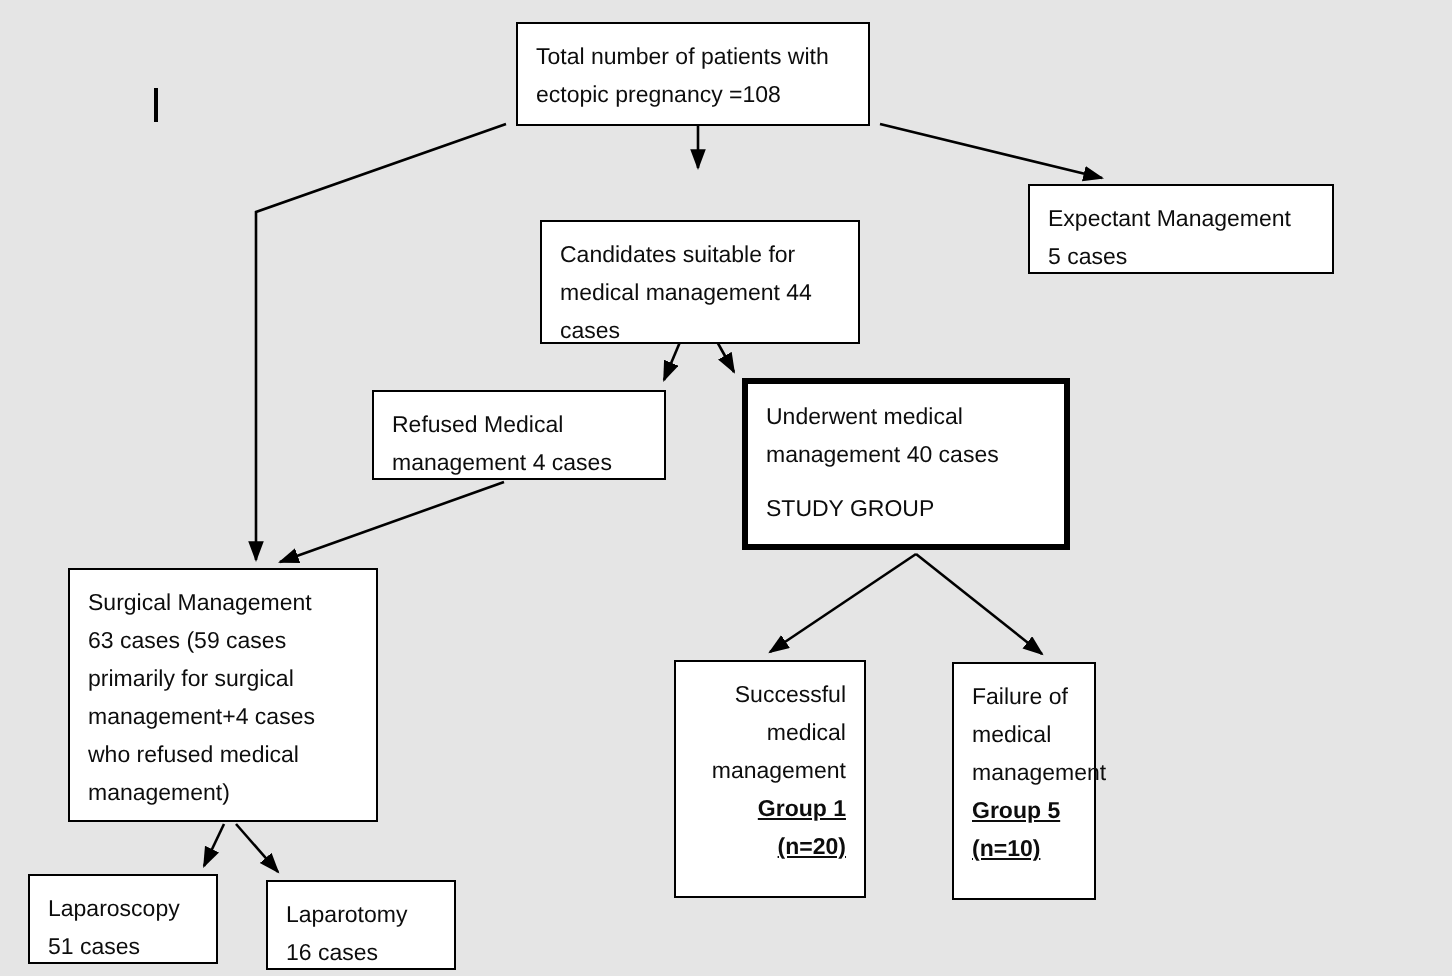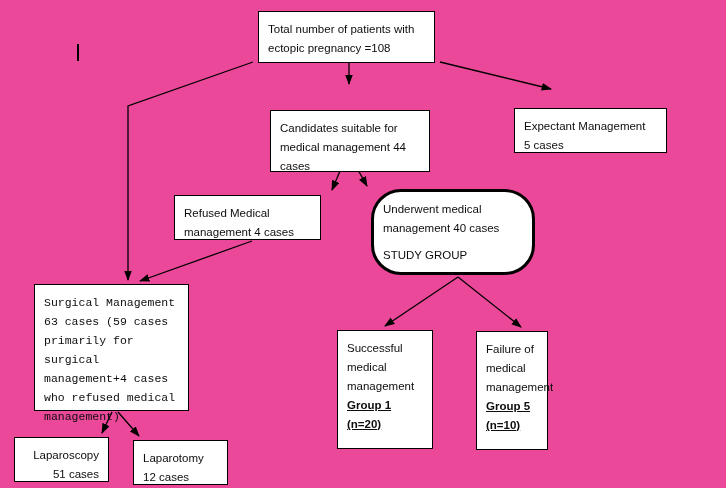--- a/index.html
+++ b/index.html
@@ -4,21 +4,21 @@
 <style>
   html, body {
     margin: 0;
     padding: 0;
     background: #ffffff;
   }
   #canvas {
     position: relative;
     width: 726px;
     height: 488px;
-    background: #ec4899;
+    background: #e5e5e5;
     font-family: "Liberation Sans", sans-serif;
     overflow: hidden;
   }
   .node {
     position: absolute;
     box-sizing: border-box;
     border: 1px solid #000000;
     background: #ffffff;
     color: #0d0d0d;
     font-size: 11.5px;
@@ -77,39 +77,39 @@
         <path d="M 118,412 L 139,436"></path>
       </g>
   </svg>
 
   <div id="node-layer">
       <div class="node" style="left: 258px; top: 11px; width: 177px; height: 52px;"><span>Total number  of patients with
 ectopic pregnancy  =108</span></div>
       <div class="node" style="left: 270px; top: 90px; width: 160px; height: 62px; margin-top: 20px;"><span>Candidates suitable for
 medical management 44
 cases</span></div>
-      <div class="node" style="left: 514px; top: 108px; width: 153px; height: 45px;"><span>Expectant Management
+      <div class="node" style="left: 514px; top: 92px; width: 153px; height: 45px;"><span>Expectant Management
 5 cases</span></div>
-      <div class="node" style="left: 174px; top: 195px; width: 147px; height: 45px;"><span>Refused Medical
+      <div class="node" style="left: 186px; top: 195px; width: 147px; height: 45px;"><span>Refused Medical
 management 4 cases</span></div>
-      <div class="node thick" style="left: 371px; top: 189px; width: 164px; height: 86px; border-radius: 30px;"><span>Underwent medical
+      <div class="node thick" style="left: 371px; top: 189px; width: 164px; height: 86px;"><span>Underwent medical
 management 40 cases</span><span class="spacer"></span><span>STUDY GROUP</span></div>
-      <div class="node" style="left: 34px; top: 284px; width: 155px; height: 127px; font-family: Liberation Mono, monospace;"><span>Surgical Management
+      <div class="node" style="left: 34px; top: 284px; width: 155px; height: 127px;"><span>Surgical Management
 63 cases (59 cases
 primarily for surgical
 management+4 cases
 who refused medical
 management)</span></div>
-      <div class="node" style="left: 337px; top: 330px; width: 96px; height: 119px;"><span>Successful
+      <div class="node" style="left: 337px; top: 330px; width: 96px; height: 119px; text-align: right;"><span>Successful
 medical
 management</span><br><span class="bold-line">Group 1</span><br><span class="bold-line">(n=20)</span></div>
       <div class="node" style="left: 476px; top: 331px; width: 72px; height: 119px;"><span>Failure of
 medical
 management</span><br><span class="bold-line">Group 5 (n=10)</span></div>
-      <div class="node" style="left: 14px; top: 437px; width: 95px; height: 45px; text-align: right;"><span>Laparoscopy
+      <div class="node" style="left: 14px; top: 437px; width: 95px; height: 45px;"><span>Laparoscopy
 51 cases</span></div>
       <div class="node" style="left: 133px; top: 440px; width: 95px; height: 45px;"><span>Laparotomy
-12 cases</span></div>
+16 cases</span></div>
     </div>
 
   <div class="stray-mark" style="left: 77px; top: 44px; width: 2px; height: 17px;"></div>
 
 </div>
 
 </body></html>

